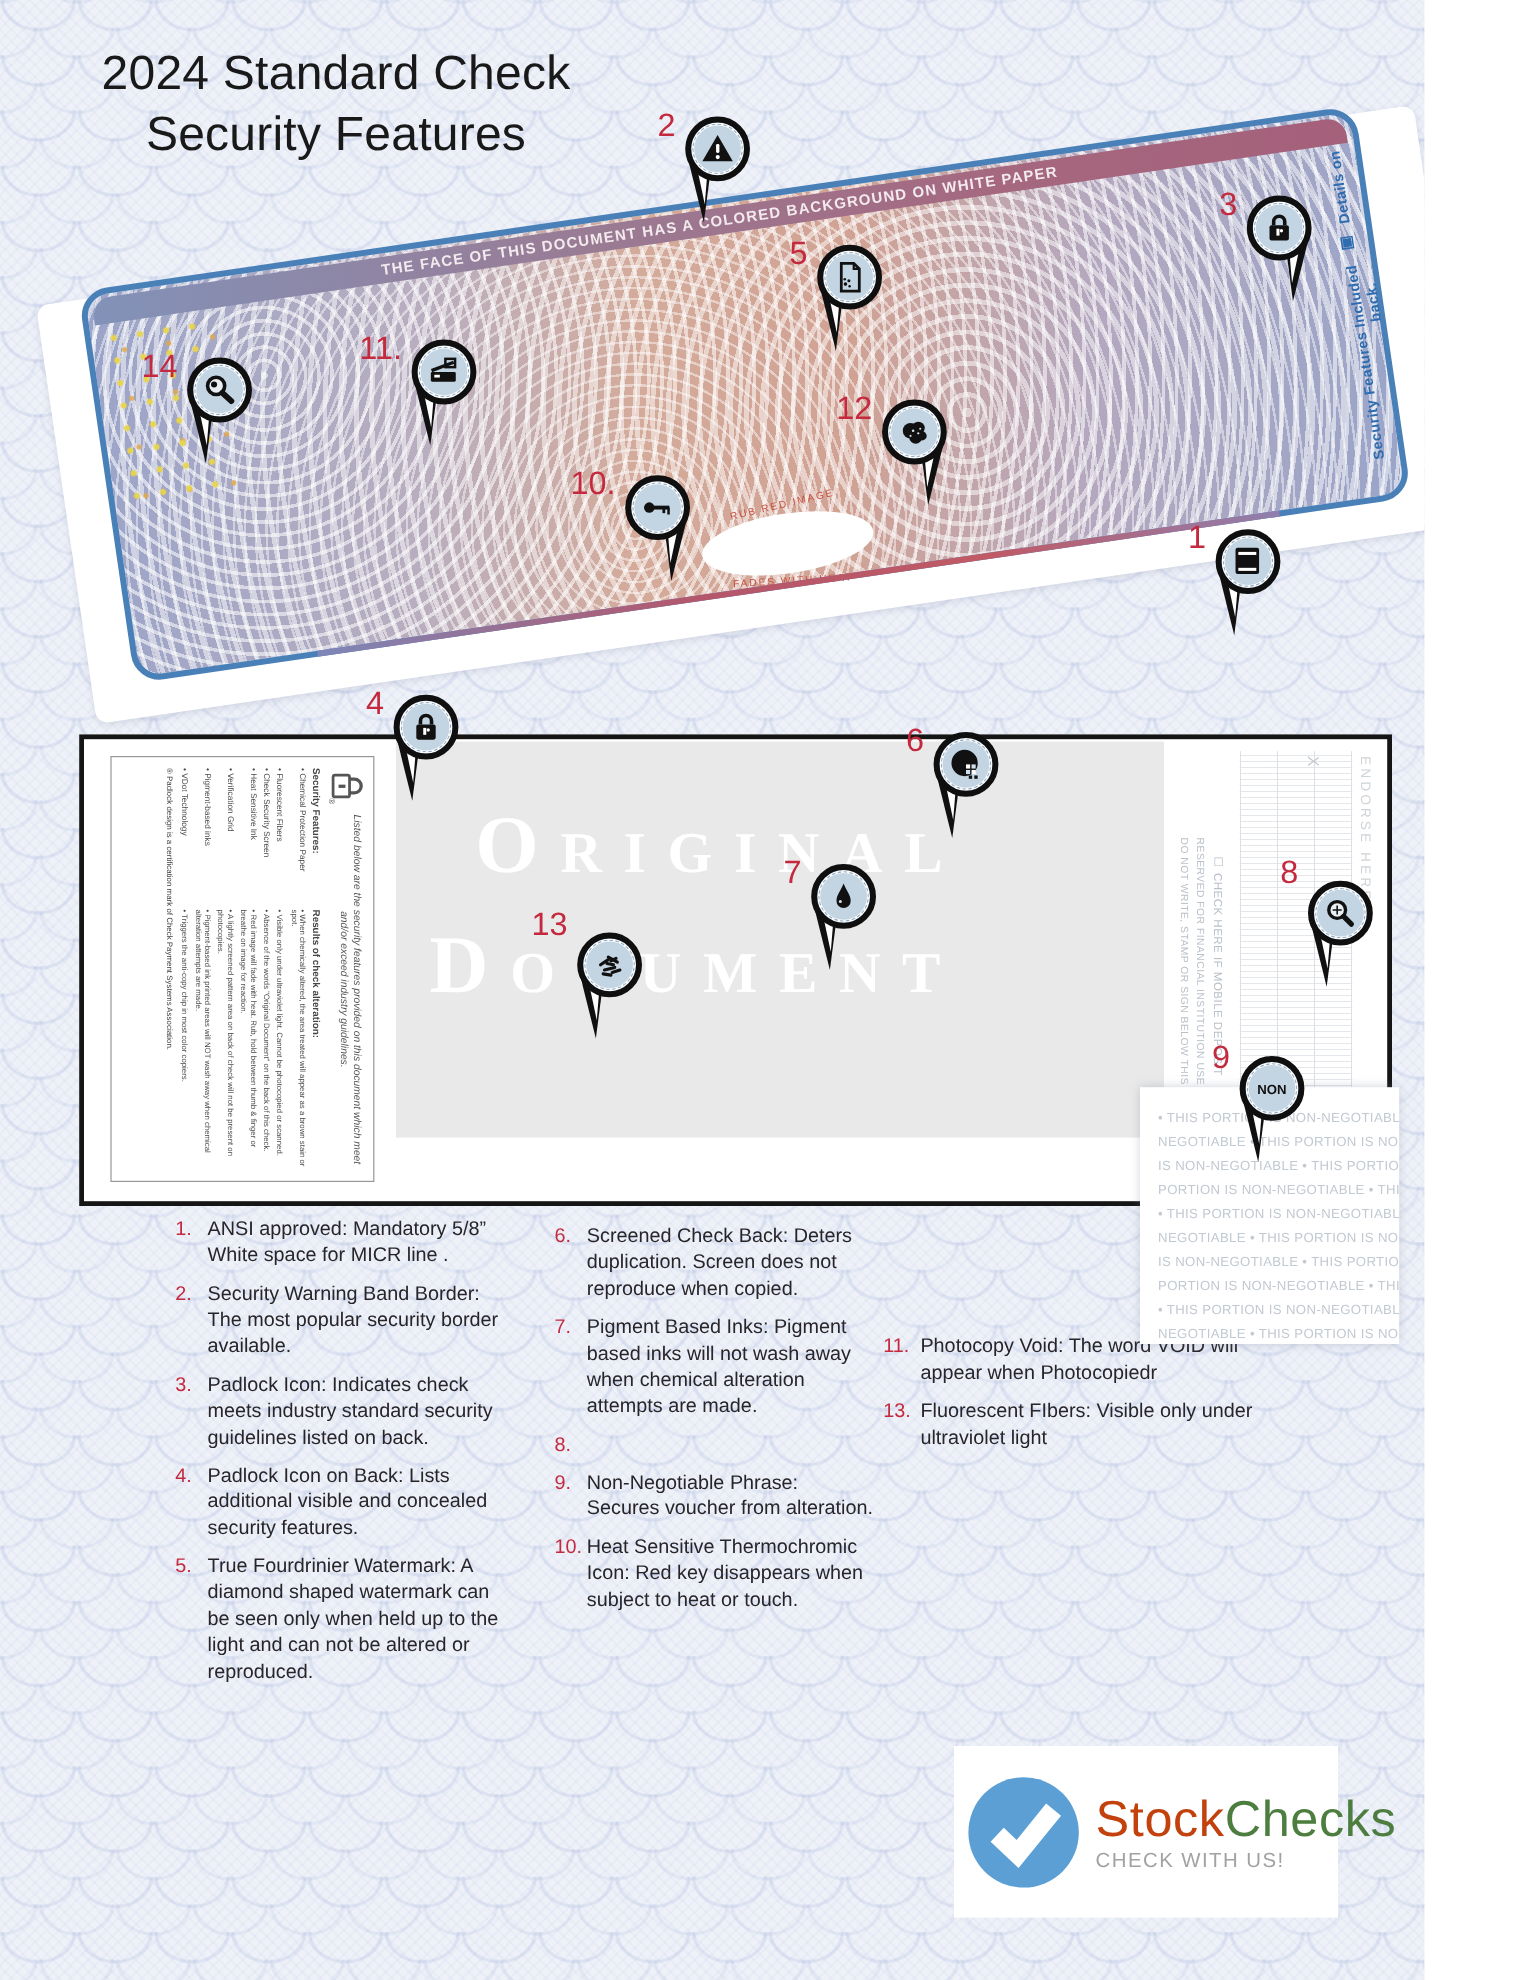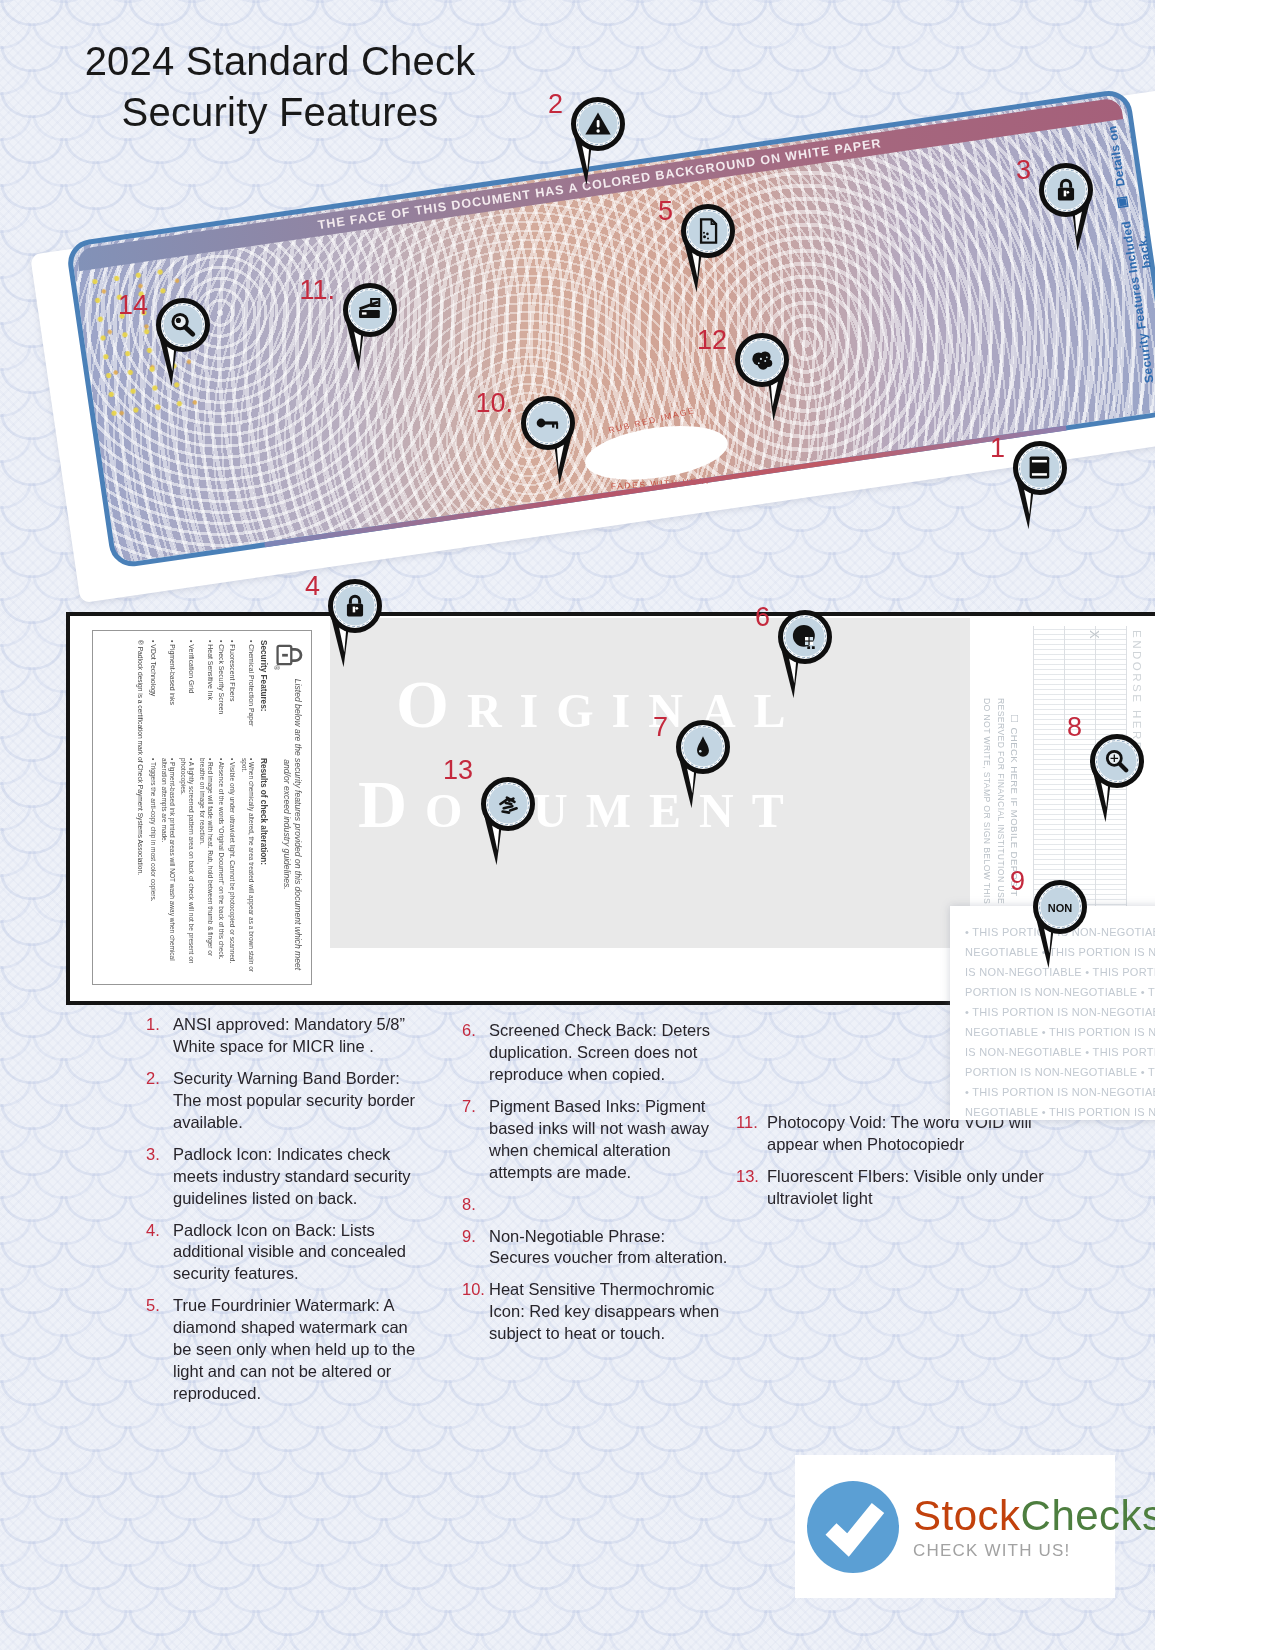--- a/index.html
+++ b/index.html
@@ -5,21 +5,21 @@
   html,body{margin:0;padding:0;}
   body{font-family:"Liberation Sans",sans-serif;}
   #page{position:relative;width:1155px;height:1650px;overflow:hidden;
     background-color:#eef1f8;
     background-image:
       repeating-linear-gradient(45deg, rgba(160,175,215,.07) 0 2px, transparent 2px 7px),
       repeating-linear-gradient(-45deg, rgba(160,175,215,.07) 0 2px, transparent 2px 7px),
       radial-gradient(ellipse 46px 38px at 50% 0%, transparent 28px, rgba(148,165,212,.20) 29px 31px, transparent 32px),
       radial-gradient(ellipse 46px 38px at 50% 0%, transparent 28px, rgba(148,165,212,.14) 29px 31px, transparent 32px);
     background-size:auto,auto,64px 46px,64px 46px;
-    background-position:0 0,0 0,0 0,32px 23px;}
+    background-position:0 0,0 0,0 0,32px 23px;padding-left:32px;}
   
   .title{position:absolute;left:70px;top:36px;width:420px;text-align:center;
     font-size:40px;line-height:1.28;color:#191919;letter-spacing:.2px;}
   
   .front-sheet{position:absolute;left:30px;top:255px;width:1160px;height:352px;background:#fff;
     transform:rotate(-8.3deg);transform-origin:top left;border-radius:10px;box-shadow:0 2px 6px rgba(90,100,140,.18);}
   .check-front{position:absolute;left:65px;top:243px;width:1075px;height:330px;box-sizing:border-box;
     transform:rotate(-8.3deg);transform-origin:top left;border-radius:24px;border:5px solid #4a80b8;
     background-image:
       repeating-radial-gradient(circle at 13% 27%, rgba(255,255,255,.55) 0 3px, transparent 3px 11px),

